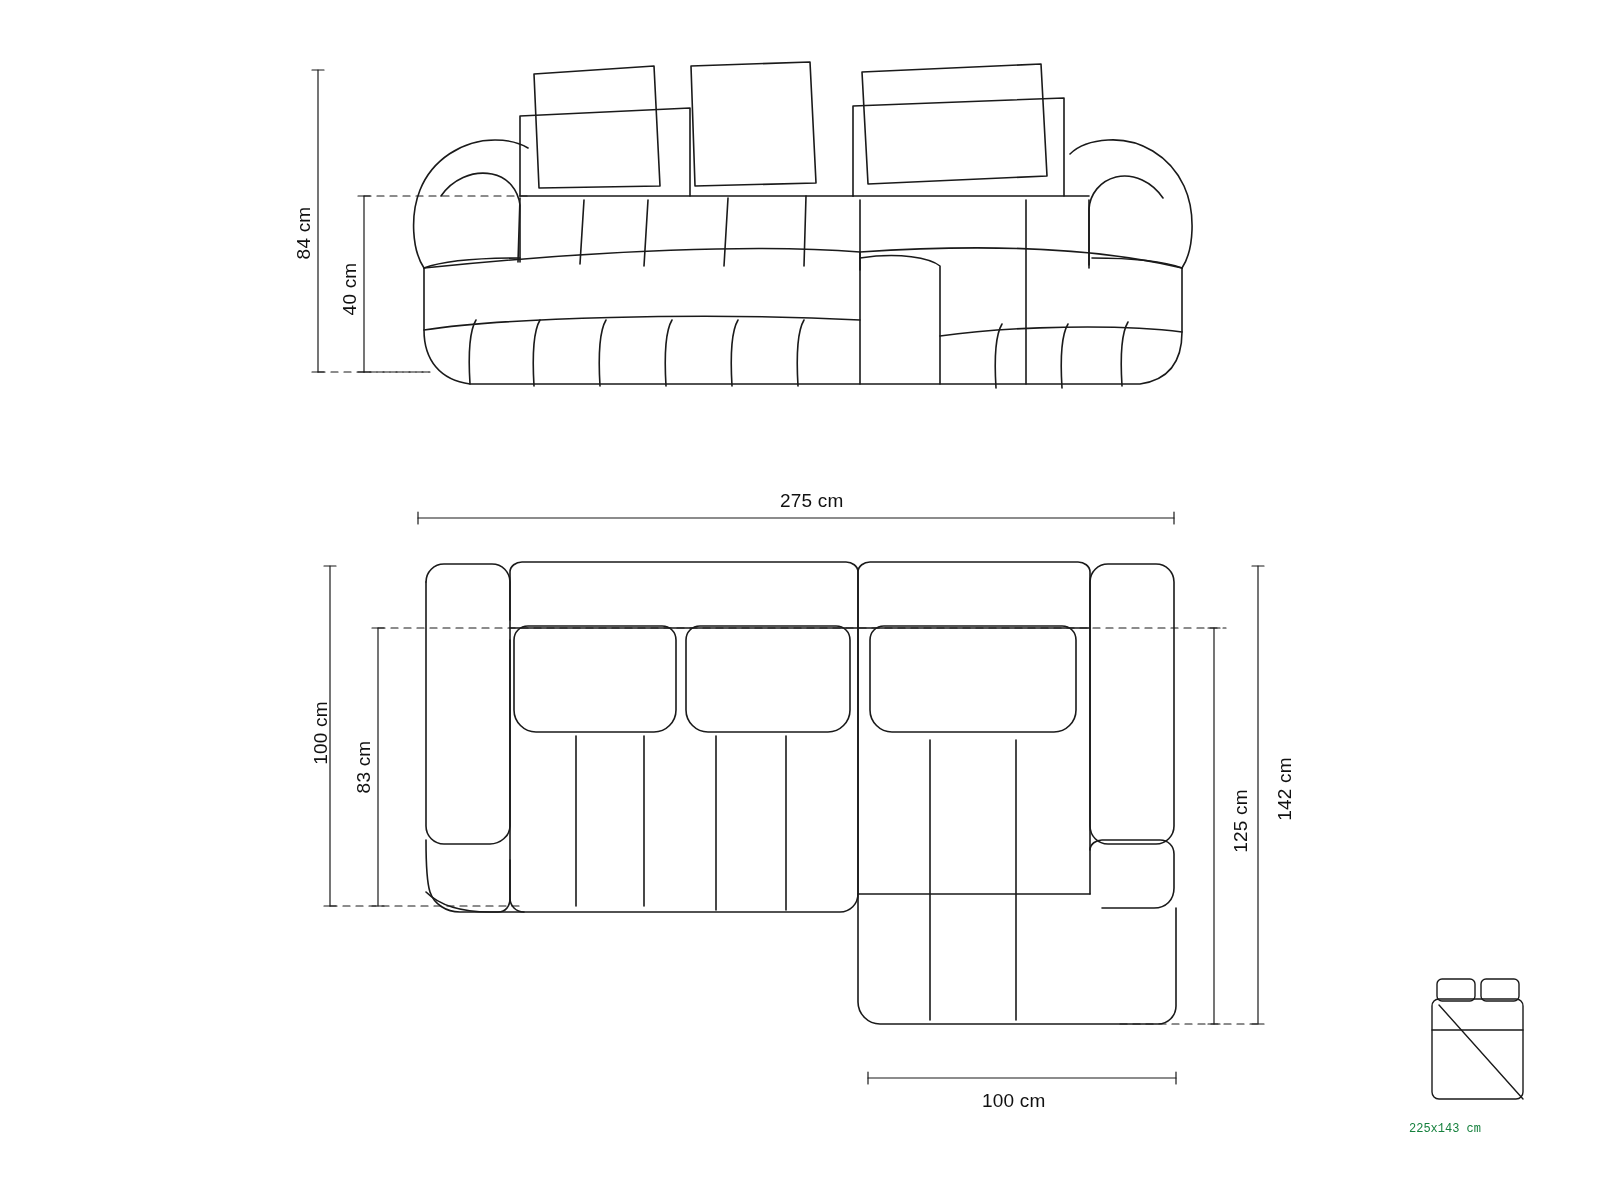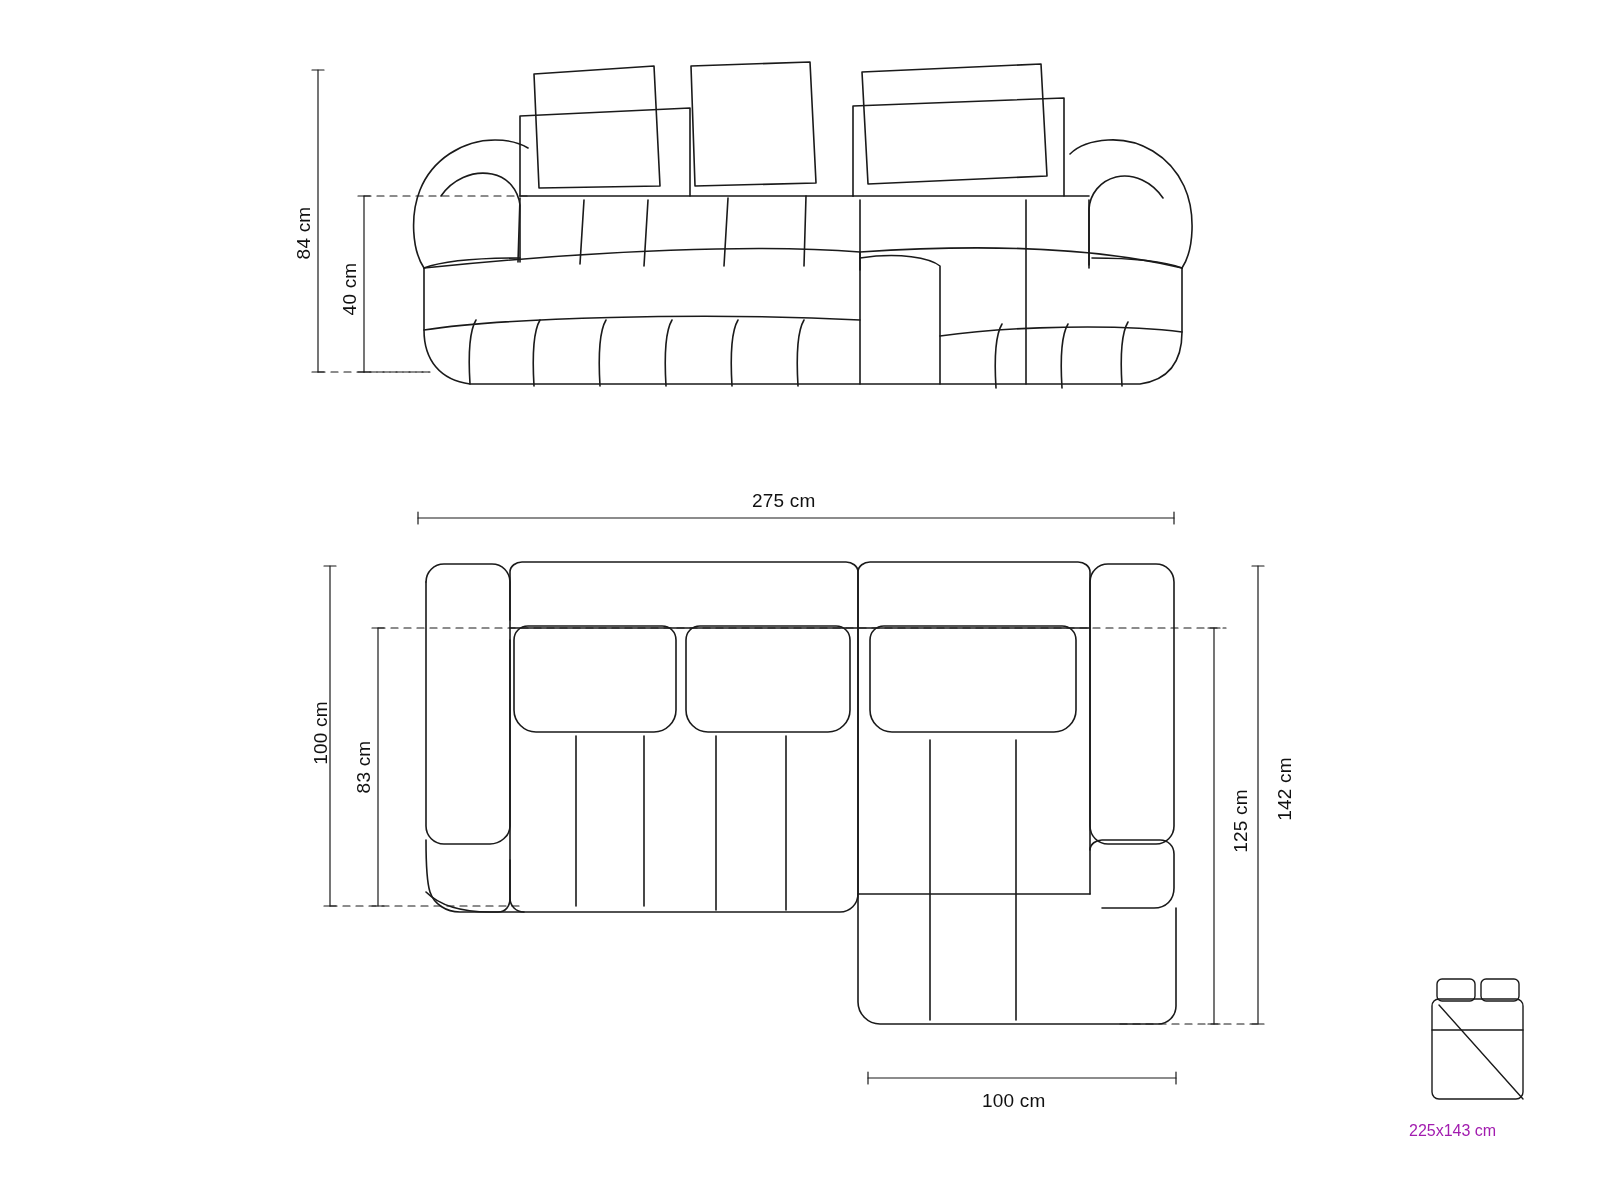--- a/index.html
+++ b/index.html
@@ -34,23 +34,24 @@
     letter-spacing: 0.2px;
     color: #111111;
     white-space: nowrap;
   }
   .rot {
     transform-origin: 50% 50%;
     transform: rotate(-90deg);
   }
   .bedlabel {
     position: absolute;
-    font-size: 16px;
-    color: #a21caf;
+    font-size: 12px;
+    color: #15803d;
     white-space: nowrap;
+    font-family: Liberation Mono, monospace;
   }
 </style>
 </head>
 <body>
 
 <div id="stage">
 
   <svg class="drawing" viewBox="0 0 1600 1200">
     <g fill="none" stroke="#1a1a1a" stroke-width="1.6" stroke-linejoin="round" stroke-linecap="round">
 
@@ -193,21 +194,21 @@
         <rect x="1481" y="979" width="38" height="22" rx="5"></rect>
       </g>
 
     </g>
   </svg>
 
   <div class="dim-label rot" style="left:274px; top:222px; width:60px; text-align:center;">84 cm</div>
 
   <div class="dim-label rot" style="left:320px; top:278px; width:60px; text-align:center;">40 cm</div>
 
-  <div class="dim-label" style="left:752px; top:490px;">275 cm</div>
+  <div class="dim-label" style="left:780px; top:490px;">275 cm</div>
 
   <div class="dim-label rot" style="left:286px; top:722px; width:70px; text-align:center;">100 cm</div>
 
   <div class="dim-label rot" style="left:334px; top:756px; width:60px; text-align:center;">83 cm</div>
 
   <div class="dim-label rot" style="left:1250px; top:778px; width:70px; text-align:center;">142 cm</div>
 
   <div class="dim-label rot" style="left:1206px; top:810px; width:70px; text-align:center;">125 cm</div>
 
   <div class="dim-label" style="left:982px; top:1090px;">100 cm</div>

